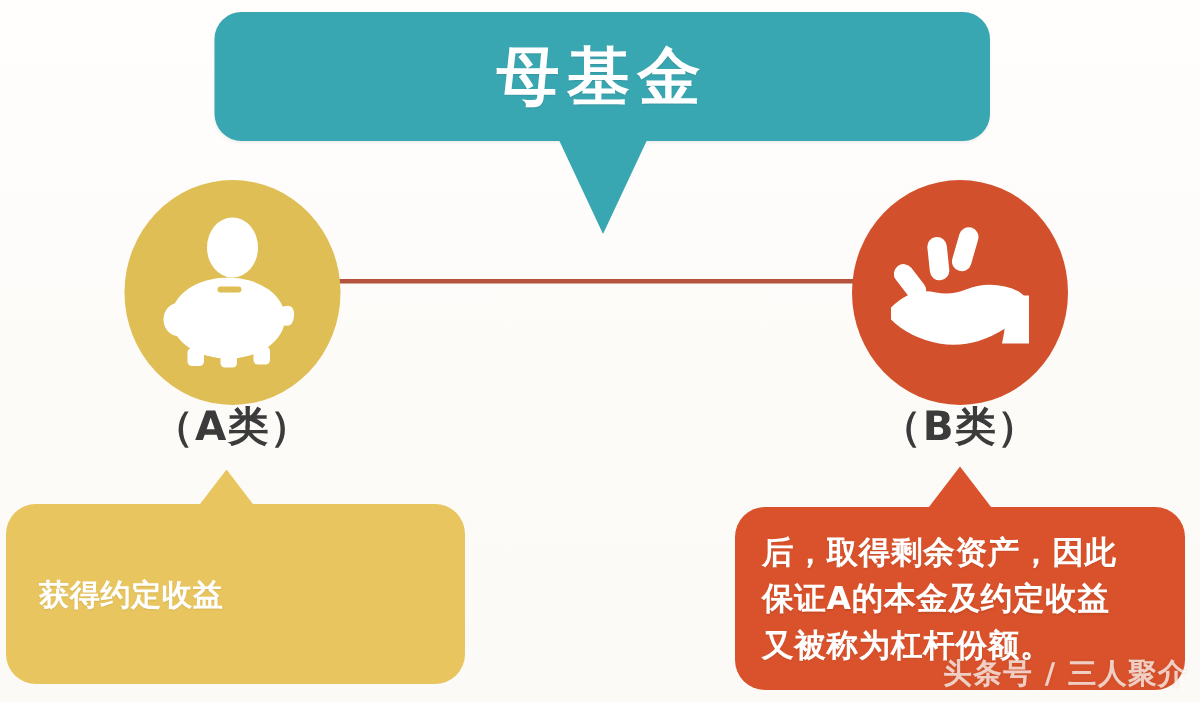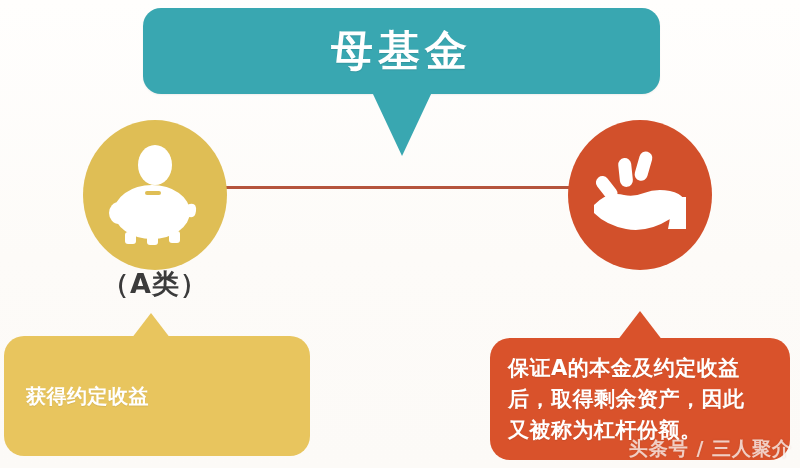--- a/index.html
+++ b/index.html
@@ -218,28 +218,29 @@
         <rect x="47" y="6" width="13" height="30" rx="6.5" fill="#ffffff" transform="rotate(16 53 21)"></rect>
         <rect x="29" y="13" width="13" height="29" rx="6.5" fill="#ffffff" transform="rotate(-6 35 27)"></rect>
         <rect x="10" y="30" width="13" height="27" rx="6.5" fill="#ffffff" transform="rotate(-38 16 43)"></rect>
 
         <path d="M4 60 q14 -14 30 -10 q10 2 20 -2 q12 -5 26 -2 q10 2 14 8 l0 8 l-14 0 l0 12 q-22 14 -44 10 q-20 -4 -32 -16 z" fill="#ffffff"></path>
 
         <path d="M78 52 l18 0 l0 32 l-18 0 q4 -16 0 -32 z" fill="#ffffff"></path>
       </svg>
     </span>
   </div>
+  <div class="node-label label-b">（B类）</div>
 
   <div class="callout-tail tail-a"></div>
   <div class="callout callout-a">
     <div class="callout-line">获得约定收益</div>
   </div>
 
   <div class="callout-tail tail-b"></div>
   <div class="callout callout-b">
+    <div class="callout-line">后，取得剩余资产，因此</div>
     <div class="callout-line">保证A的本金及约定收益</div>
-    <div class="callout-line">后，取得剩余资产，因此</div>
     <div class="callout-line">又被称为杠杆份额。</div>
   </div>
 
   <div class="watermark">头条号 / 三人聚介</div>
 
 </div>
 
 </body></html>

